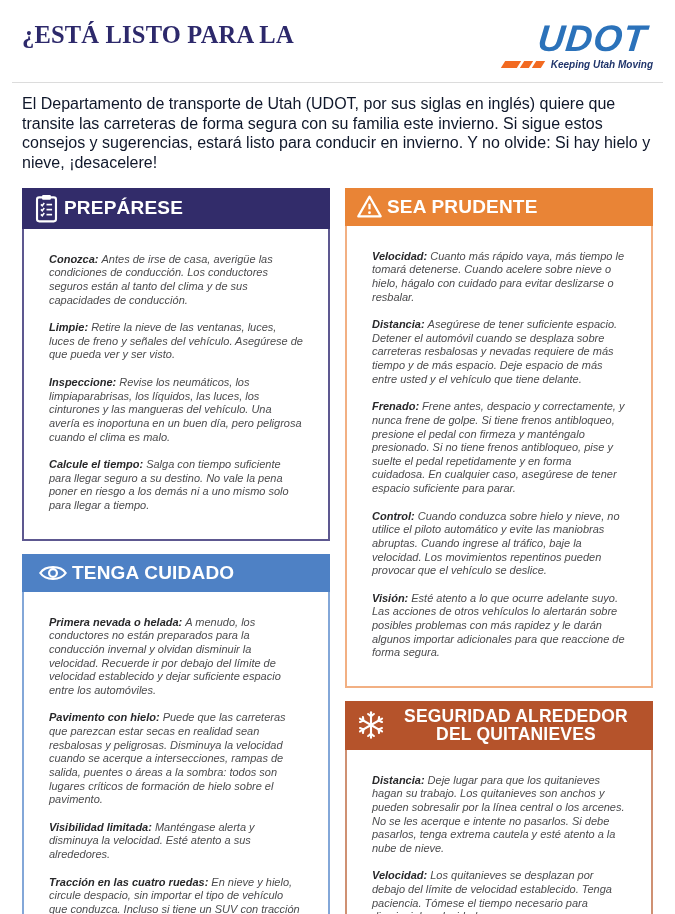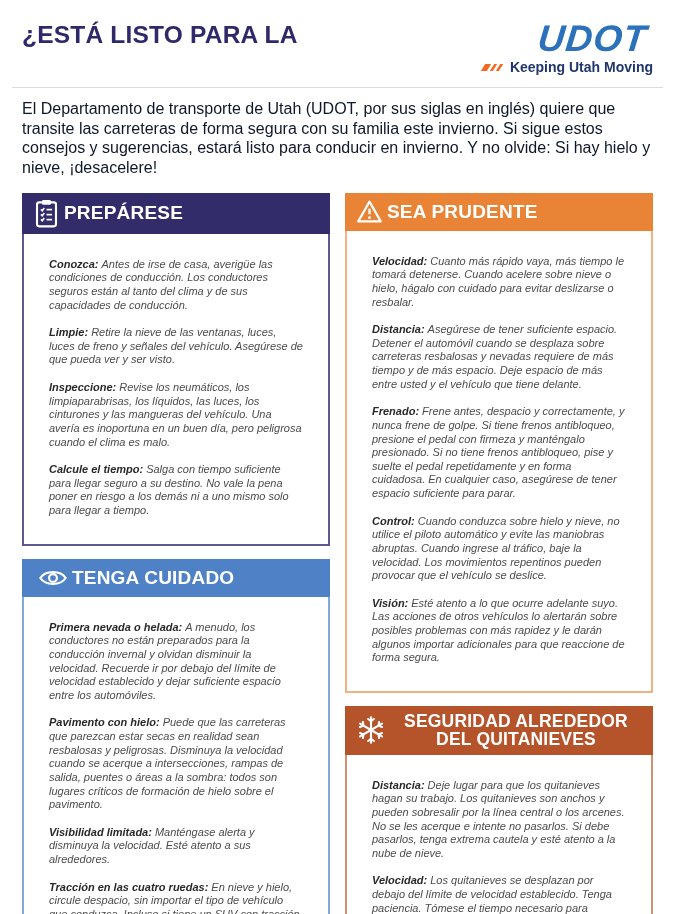--- a/index.html
+++ b/index.html
@@ -13,35 +13,35 @@
   .page { padding: 18px 22px 0 22px; box-sizing: border-box; }
 
   
   .top { display: flex; justify-content: space-between; align-items: flex-start; }
   h1 {
     margin: 4px 0 0 0;
     font-size: 24.5px; line-height: 1.07;
     font-weight: bold; letter-spacing: 0.2px;
     color: #2d296b;
   }
-  h1 span { display: block; }
+  h1 span { display: block; font-family: Liberation Serif, serif; }
 
   .logo { width: 170px; text-align: right; padding-top: 2px; }
   .logo-word {
     font-weight: bold; font-style: italic;
     font-size: 37px; line-height: 1;
     color: #2b72ba; letter-spacing: 1px;
     transform: skewX(-6deg);
     padding-right: 6px;
   }
   .logo-row { display: flex; align-items: center; justify-content: flex-end; margin-top: 2px; }
   .dash { display: inline-block; height: 7px; background: #f26a21; transform: skewX(-32deg); margin-right: 3px; }
   .dash.d1 { width: 16px; } .dash.d2 { width: 9px; } .dash.d3 { width: 9px; }
   .tagline {
-    font-size: 14px; font-weight: bold; 
+    font-size: 10px; font-weight: bold; font-style: italic;
     color: #20356b; margin-left: 5px; white-space: nowrap;
   }
 
   .divider { border: none; border-top: 1.5px solid #dcdcdc; margin: 12px -10px 11px -10px; }
 
   .intro {
     margin: 0 0 15px 0;
     font-size: 16px; line-height: 1.23;
     color: #0f172a;
   }

